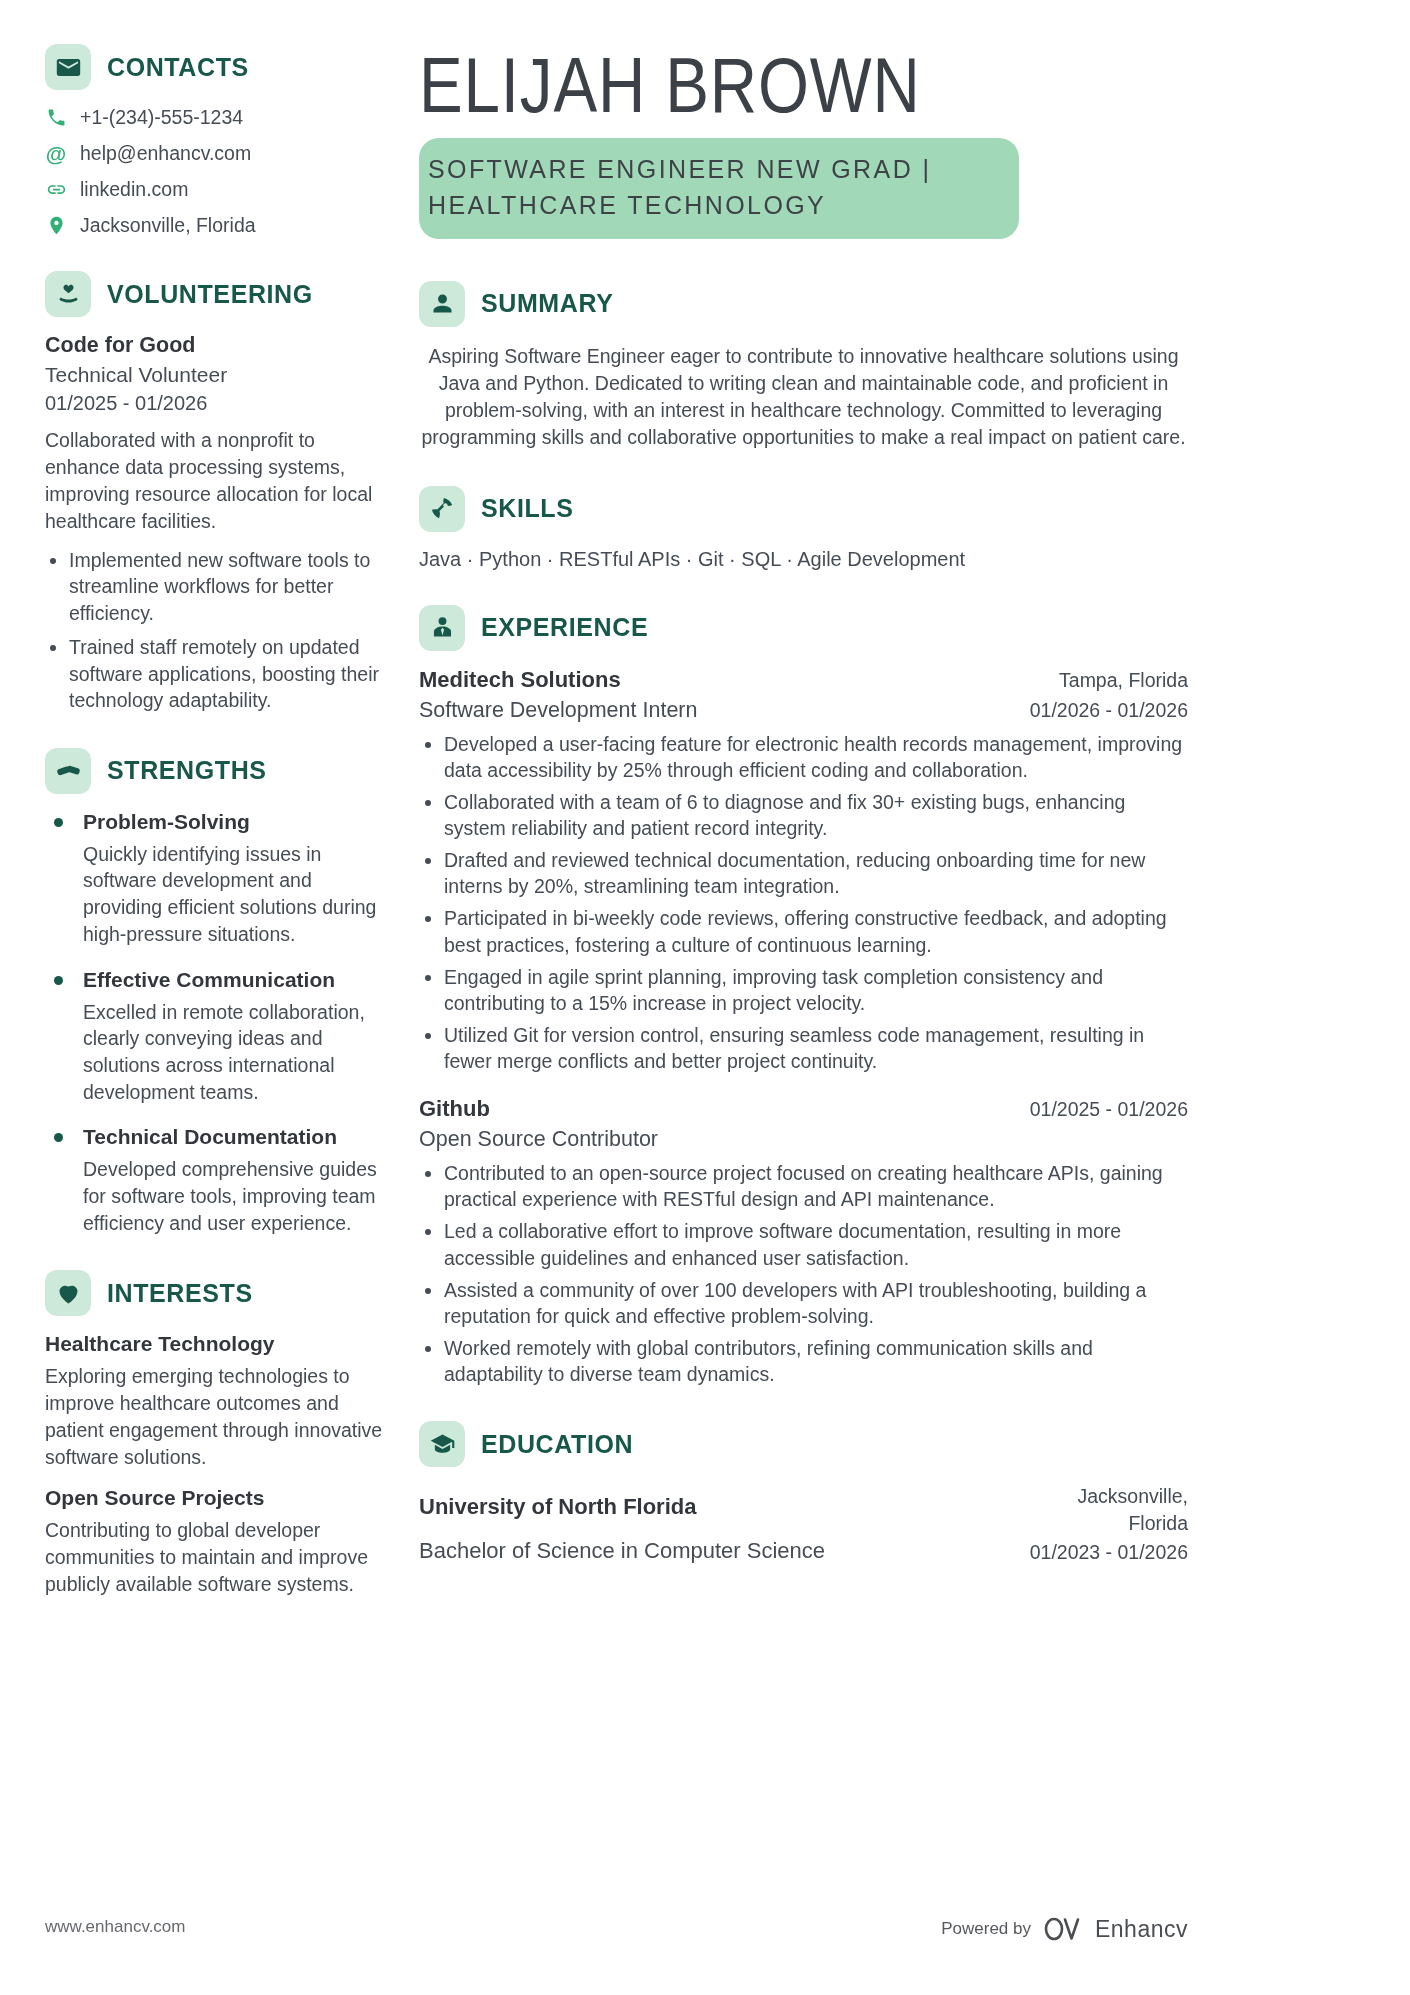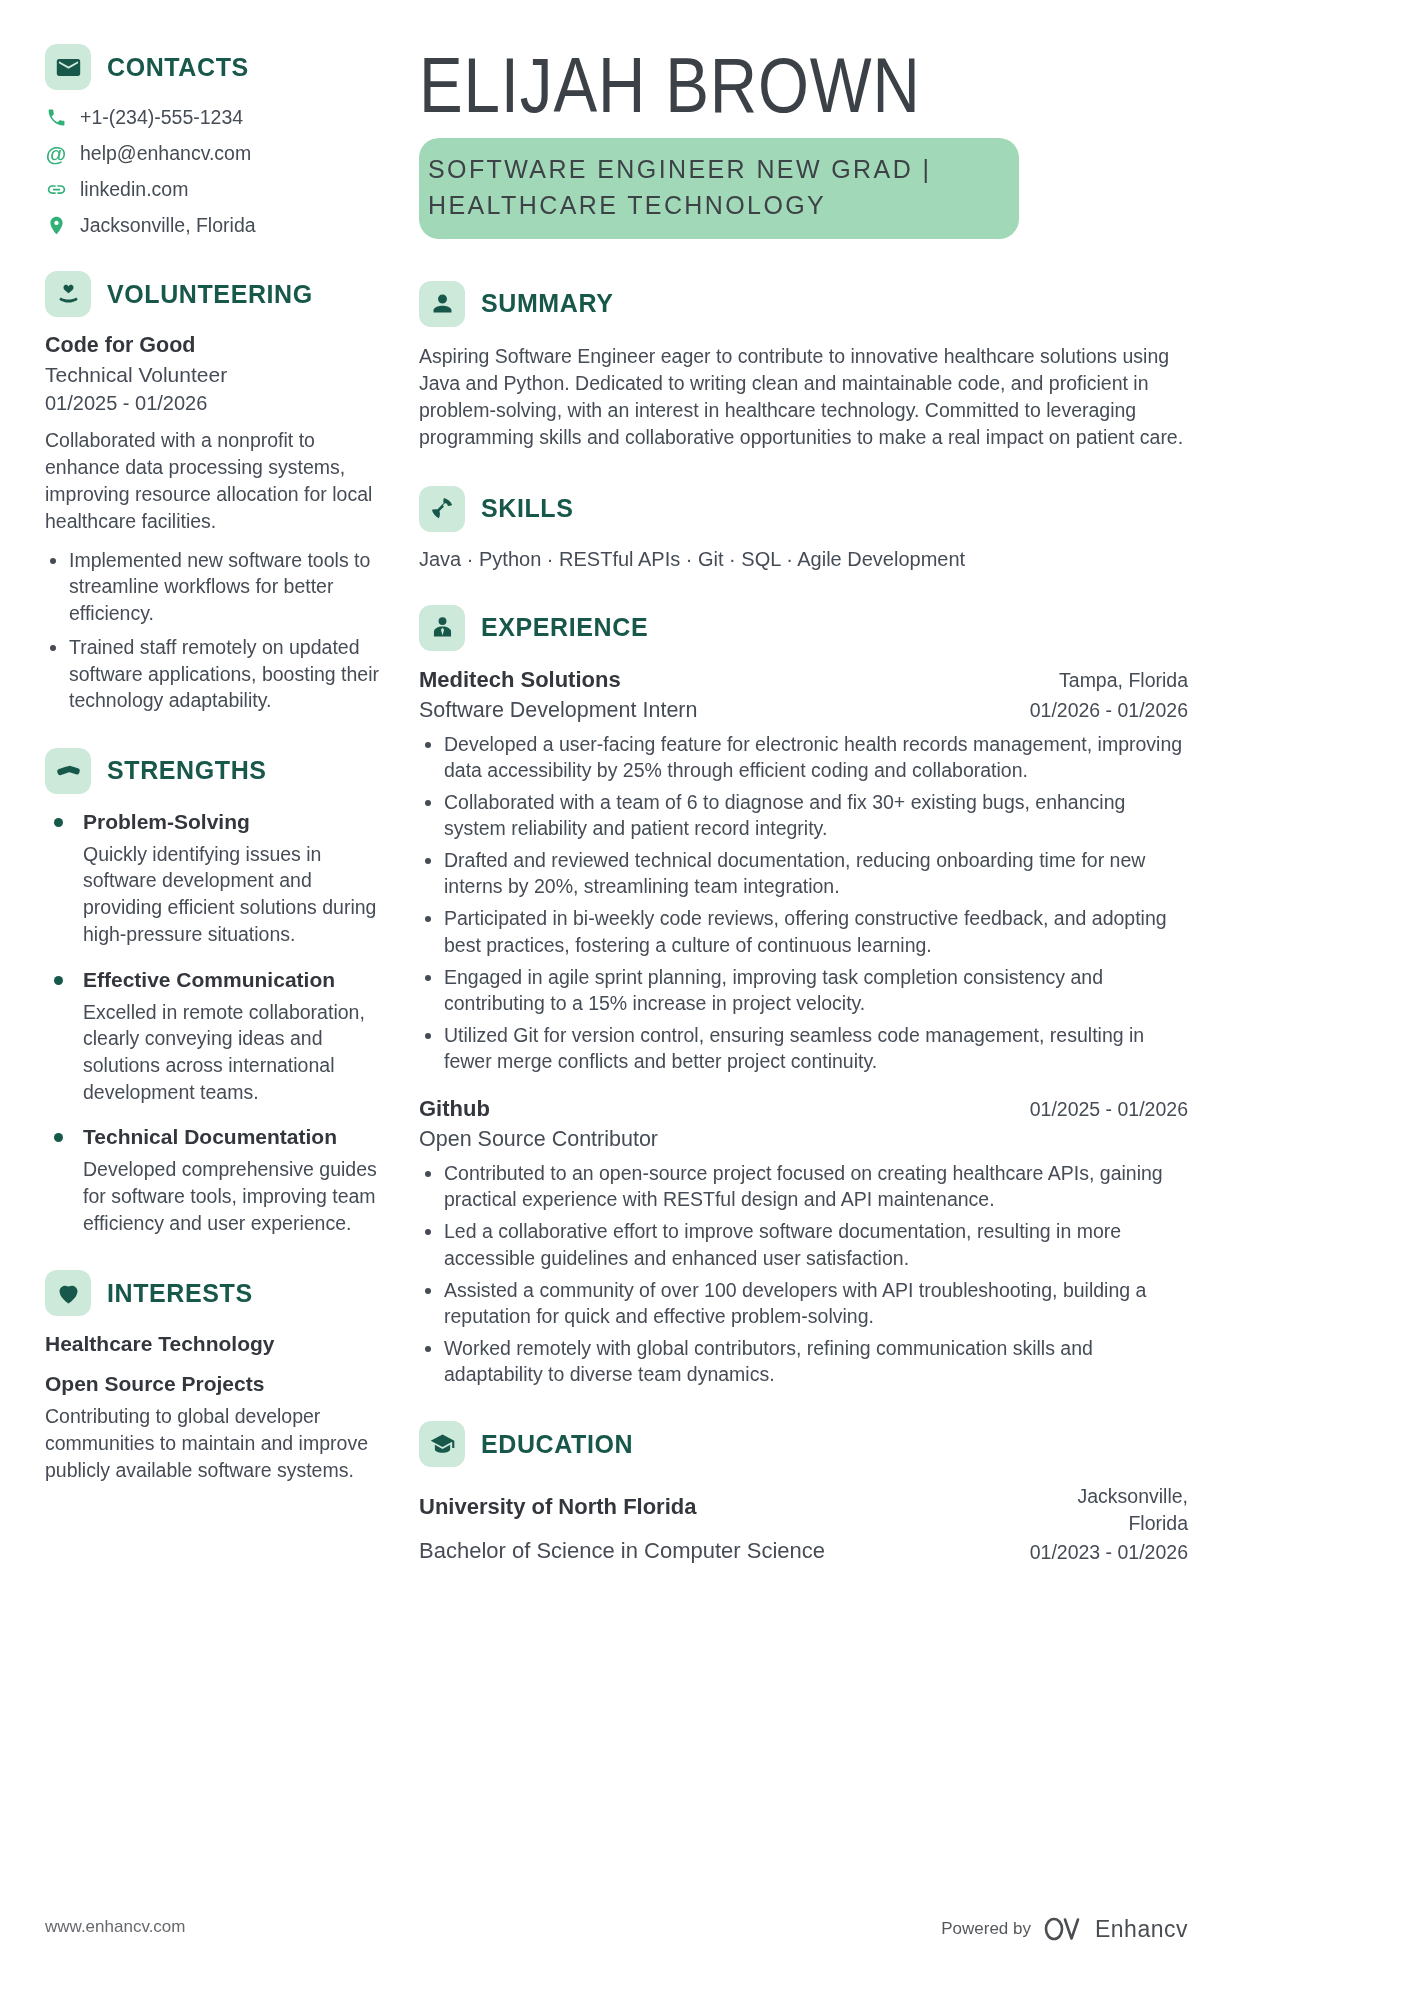--- a/index.html
+++ b/index.html
@@ -56,21 +56,21 @@
     white-space:nowrap; line-height:1.0; margin:2px 0 14px;
   }
   .headline-pill {
     display:inline-block; max-width:600px;
     background:#a1d8b8; border-radius:20px;
     padding:13px 9px 15px;
     font-size:25px; letter-spacing:2.4px; line-height:1.45;
     color:#3d4247; font-weight:500;
     margin-bottom:42px;
   }
-  .para { font-size:19.5px; line-height:1.4; color:#464c55; }
+  .para { font-size:19.5px; line-height:1.4; color:#464c55;text-align:center; }
   .skills-line { font-size:20px; color:#464c55; }
 
   .job { margin-bottom:22px; }
   .job-row { display:flex; justify-content:space-between; align-items:baseline; }
   .job-company { font-size:22px; font-weight:700; color:#33373d; }
   .job-side { font-size:19.5px; color:#464c55; text-align:right; white-space:nowrap; }
   .job-role { font-size:21.5px; color:#464c55; margin-top:5px; }
   .job-ul { margin:8px 0 0 6px; padding-left:19px; }
   .job-ul li { font-size:19.5px; line-height:1.34; margin-bottom:6px; color:#464c55; }
 
@@ -193,20 +193,21 @@
         <div class="sec-head">
           <span class="icon-box">
             <svg viewBox="0 0 24 24">
                 <path d="M12 21s-8-5.3-8-11c0-2.8 2.2-5 5-5 1.7 0 3 .8 3 .8s1.3-.8 3-.8c2.8 0 5 2.2 5 5 0 5.7-8 11-8 11z"></path>
               </svg>
           </span>
           <span class="sec-title">INTERESTS</span>
         </div>
         <div class="interest-item">
           <div class="interest-title">Healthcare Technology</div>
+          <div class="interest-text">Exploring emerging technologies to improve healthcare outcomes and patient engagement through innovative software solutions.</div>
         </div>
         <div class="interest-item">
           <div class="interest-title">Open Source Projects</div>
           <div class="interest-text">Contributing to global developer communities to maintain and improve publicly available software systems.</div>
         </div>
       </div>
     </div>
 
     <div class="col-right">
 

